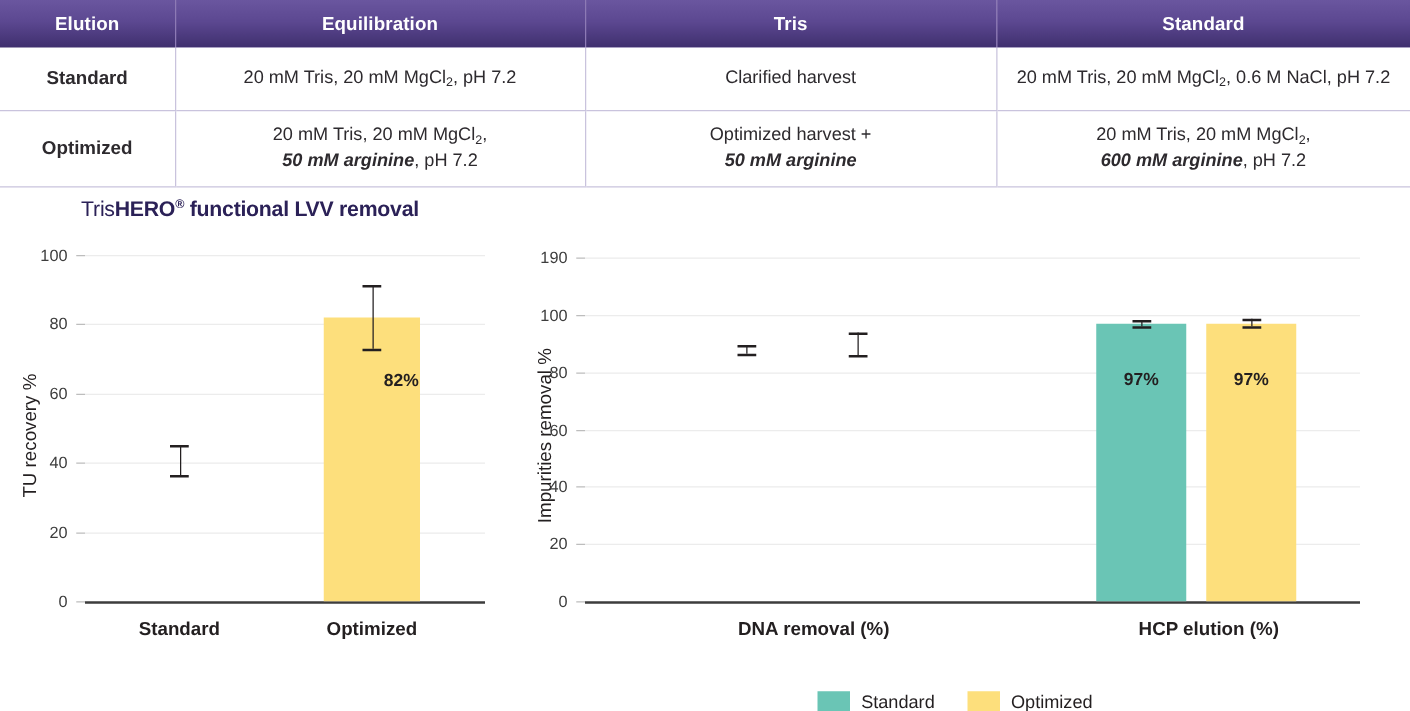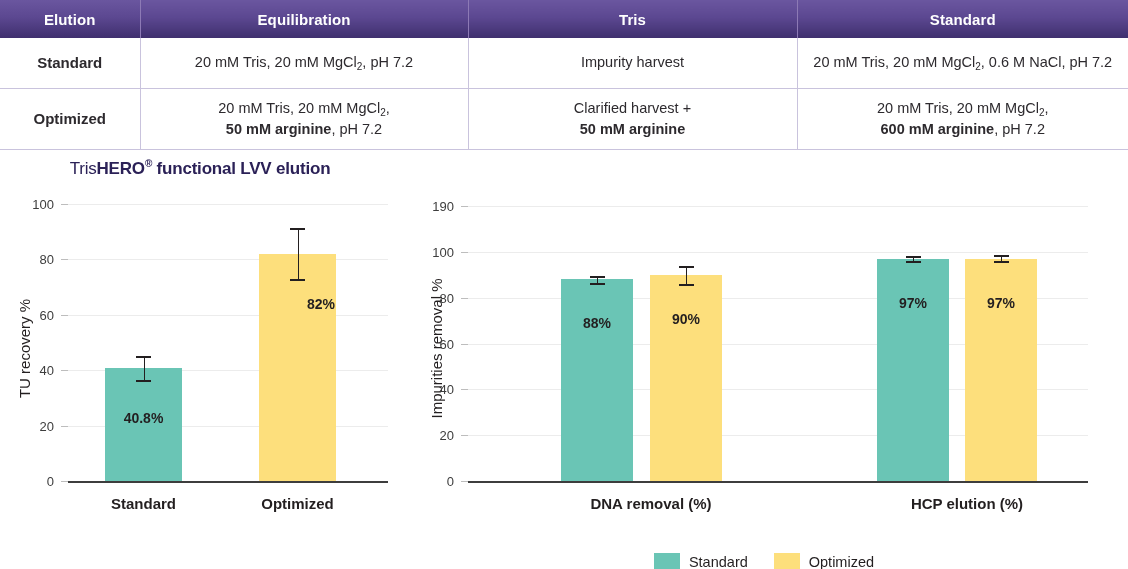--- a/index.html
+++ b/index.html
@@ -41,21 +41,21 @@
     color: #2d2a2e;
     border-left: 1px solid #c9c3dd;
     border-bottom: 1px solid #c9c3dd;
     padding: 6px 8px;
     line-height: 1.45;
   }
   .proto-table td:first-child { border-left: none; font-weight: bold; font-size: 15px; }
   .proto-table tr.row-standard td { height: 38px; }
   .proto-table tr.row-optimized td { height: 48px; }
   .proto-table sub { font-size: 10px; vertical-align: baseline; position: relative; top: 3px; }
-  .bld { font-weight: bold; }
+  .bld { font-weight: bold; font-style: italic; }
 
   
   .charts {
     position: relative;
     width: 1128px;
     height: 424px;
   }
   .chart-panel { position: absolute; top: 0; height: 424px; }
   #panel-left  { left: 0;   width: 400px; }
   #panel-right { left: 400px; width: 728px; }
@@ -168,48 +168,48 @@
       <th>Tris</th>
       <th>Standard</th>
     </tr>
   </thead>
   <tbody>
     <tr class="row-standard">
       <td>Standard</td>
       <td>
         <span>20 mM Tris, 20 mM MgCl</span><sub>2</sub><span>, pH 7.2</span>
       </td>
-      <td>Impurity harvest</td>
+      <td>Clarified harvest</td>
       <td>
         <span>20 mM Tris, 20 mM MgCl</span><sub>2</sub><span>, 0.6 M NaCl, pH 7.2</span>
       </td>
     </tr>
     <tr class="row-optimized">
       <td>Optimized</td>
       <td>
         <span>20 mM Tris, 20 mM MgCl</span><sub>2</sub><span>,</span><br>
         <span class="bld">50 mM arginine</span><span>, pH 7.2</span>
       </td>
       <td>
-        <span>Clarified harvest +</span><br>
+        <span>Optimized harvest +</span><br>
         <span class="bld">50 mM arginine</span>
       </td>
       <td>
         <span>20 mM Tris, 20 mM MgCl</span><sub>2</sub><span>,</span><br>
         <span class="bld">600 mM arginine</span><span>, pH 7.2</span>
       </td>
     </tr>
   </tbody>
 </table>
 
 <div class="charts">
 
   <div class="chart-panel" id="panel-left">
     <div class="chart-title">
-      <span class="light">Tris</span><span>HERO</span><sup>®</sup><span> functional LVV elution</span>
+      <span class="light">Tris</span><span>HERO</span><sup>®</sup><span> functional LVV removal</span>
     </div>
 
     <div class="ylabel" id="ylabel-left" style="left: -46px; top: 190px; width: 140px; text-align: center;">TU recovery %</div>
 
     <div class="plot" id="plot-left" style="left: 68px; top: 54px; width: 320px; height: 277px;">
         <div class="ytickmark" style="top: 277px; left: -7px;"></div>
         <div class="ytick" style="top: 277px; left: -48px;">0</div>
         <div class="gridline" style="top: 221.6px;"></div>
         <div class="ytickmark" style="top: 221.6px; left: -7px;"></div>
         <div class="ytick" style="top: 221.6px; left: -48px;">20</div>
@@ -218,23 +218,20 @@
         <div class="ytick" style="top: 166.2px; left: -48px;">40</div>
         <div class="gridline" style="top: 110.8px;"></div>
         <div class="ytickmark" style="top: 110.8px; left: -7px;"></div>
         <div class="ytick" style="top: 110.8px; left: -48px;">60</div>
         <div class="gridline" style="top: 55.4px;"></div>
         <div class="ytickmark" style="top: 55.4px; left: -7px;"></div>
         <div class="ytick" style="top: 55.4px; left: -48px;">80</div>
         <div class="gridline" style="top: 0px;"></div>
         <div class="ytickmark" style="top: 0px; left: -7px;"></div>
         <div class="ytick" style="top: 0px; left: -48px;">100</div>
-        <div class="bar" style="left: 37px; width: 77px; height: 113.016px; background: rgb(106, 197, 181);">
-          <div class="val" style="top: 42px;">40.8%</div>
-        </div>
         <div class="errbar" style="left: 75.5px; top: 152.35px; height: 23.545px;"></div>
         <div class="errcap" style="left: 68px; width: 15px; top: 152.35px;"></div>
         <div class="errcap" style="left: 68px; width: 15px; top: 175.895px;"></div>
         <div class="bar" style="left: 191px; width: 77px; height: 227.14px; background: rgb(253, 223, 124);">
           <div class="val" style="top: 42px; padding-left: 47px;">82%</div>
         </div>
         <div class="errbar" style="left: 229.5px; top: 24.099px; height: 51.245px;"></div>
         <div class="errcap" style="left: 222px; width: 15px; top: 24.099px;"></div>
         <div class="errcap" style="left: 222px; width: 15px; top: 75.344px;"></div>
         <div class="xlabel" style="left: 75.5px; top: 291px; transform: translateX(-50%);">Standard</div>
@@ -260,29 +257,23 @@
         <div class="ytick" style="top: 137.5px; left: -48px;">60</div>
         <div class="gridline" style="top: 91.6667px;"></div>
         <div class="ytickmark" style="top: 91.6667px; left: -7px;"></div>
         <div class="ytick" style="top: 91.6667px; left: -48px;">80</div>
         <div class="gridline" style="top: 45.8333px;"></div>
         <div class="ytickmark" style="top: 45.8333px; left: -7px;"></div>
         <div class="ytick" style="top: 45.8333px; left: -48px;">100</div>
         <div class="gridline" style="top: 0px;"></div>
         <div class="ytickmark" style="top: 0px; left: -7px;"></div>
         <div class="ytick" style="top: 0px; left: -48px;">190</div>
-        <div class="bar" style="left: 93px; width: 72px; height: 201.667px; background: rgb(106, 197, 181);">
-          <div class="val" style="top: 36px;">88%</div>
-        </div>
         <div class="errbar" style="left: 129px; top: 69.8958px; height: 6.875px;"></div>
         <div class="errcap" style="left: 121.5px; width: 15px; top: 69.8958px;"></div>
         <div class="errcap" style="left: 121.5px; width: 15px; top: 76.7708px;"></div>
-        <div class="bar" style="left: 182px; width: 72px; height: 206.25px; background: rgb(253, 223, 124);">
-          <div class="val" style="top: 36px;">90%</div>
-        </div>
         <div class="errbar" style="left: 218px; top: 59.5833px; height: 18.3333px;"></div>
         <div class="errcap" style="left: 210.5px; width: 15px; top: 59.5833px;"></div>
         <div class="errcap" style="left: 210.5px; width: 15px; top: 77.9167px;"></div>
         <div class="bar" style="left: 409px; width: 72px; height: 222.292px; background: rgb(106, 197, 181);">
           <div class="val" style="top: 36px;">97%</div>
         </div>
         <div class="errbar" style="left: 445px; top: 50.4167px; height: 4.58333px;"></div>
         <div class="errcap" style="left: 437.5px; width: 15px; top: 50.4167px;"></div>
         <div class="errcap" style="left: 437.5px; width: 15px; top: 55px;"></div>
         <div class="bar" style="left: 497px; width: 72px; height: 222.292px; background: rgb(253, 223, 124);">

